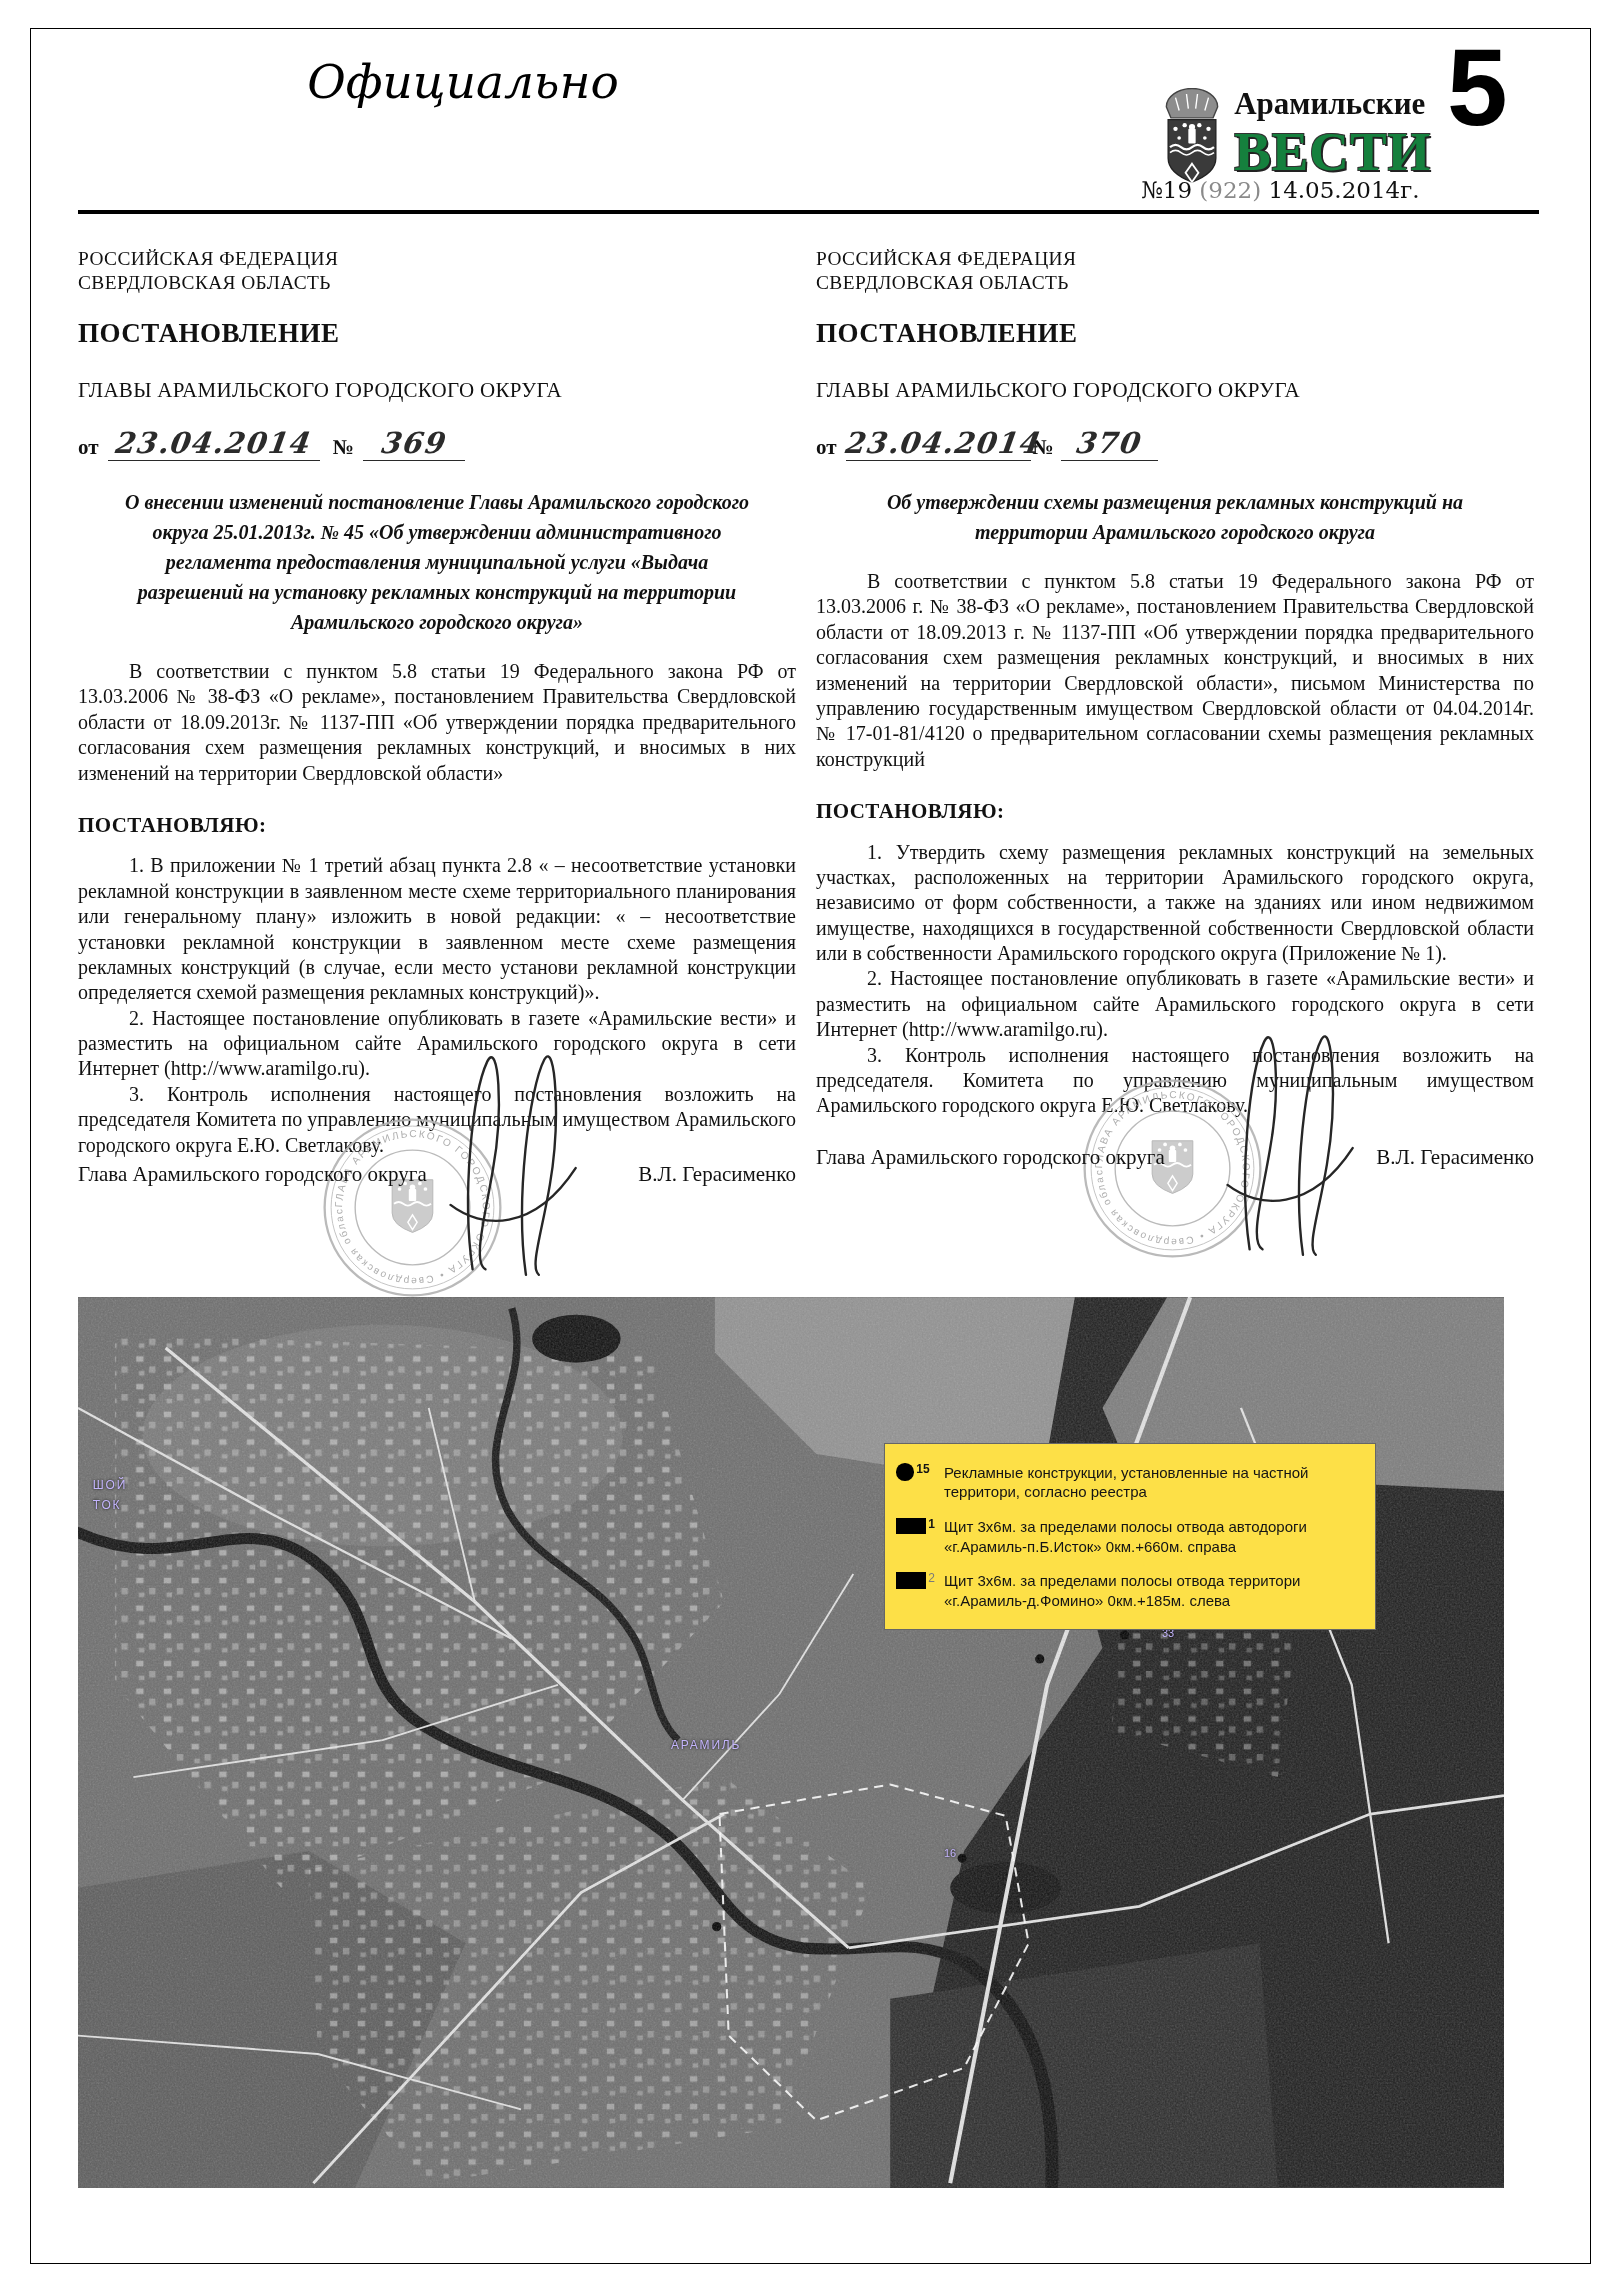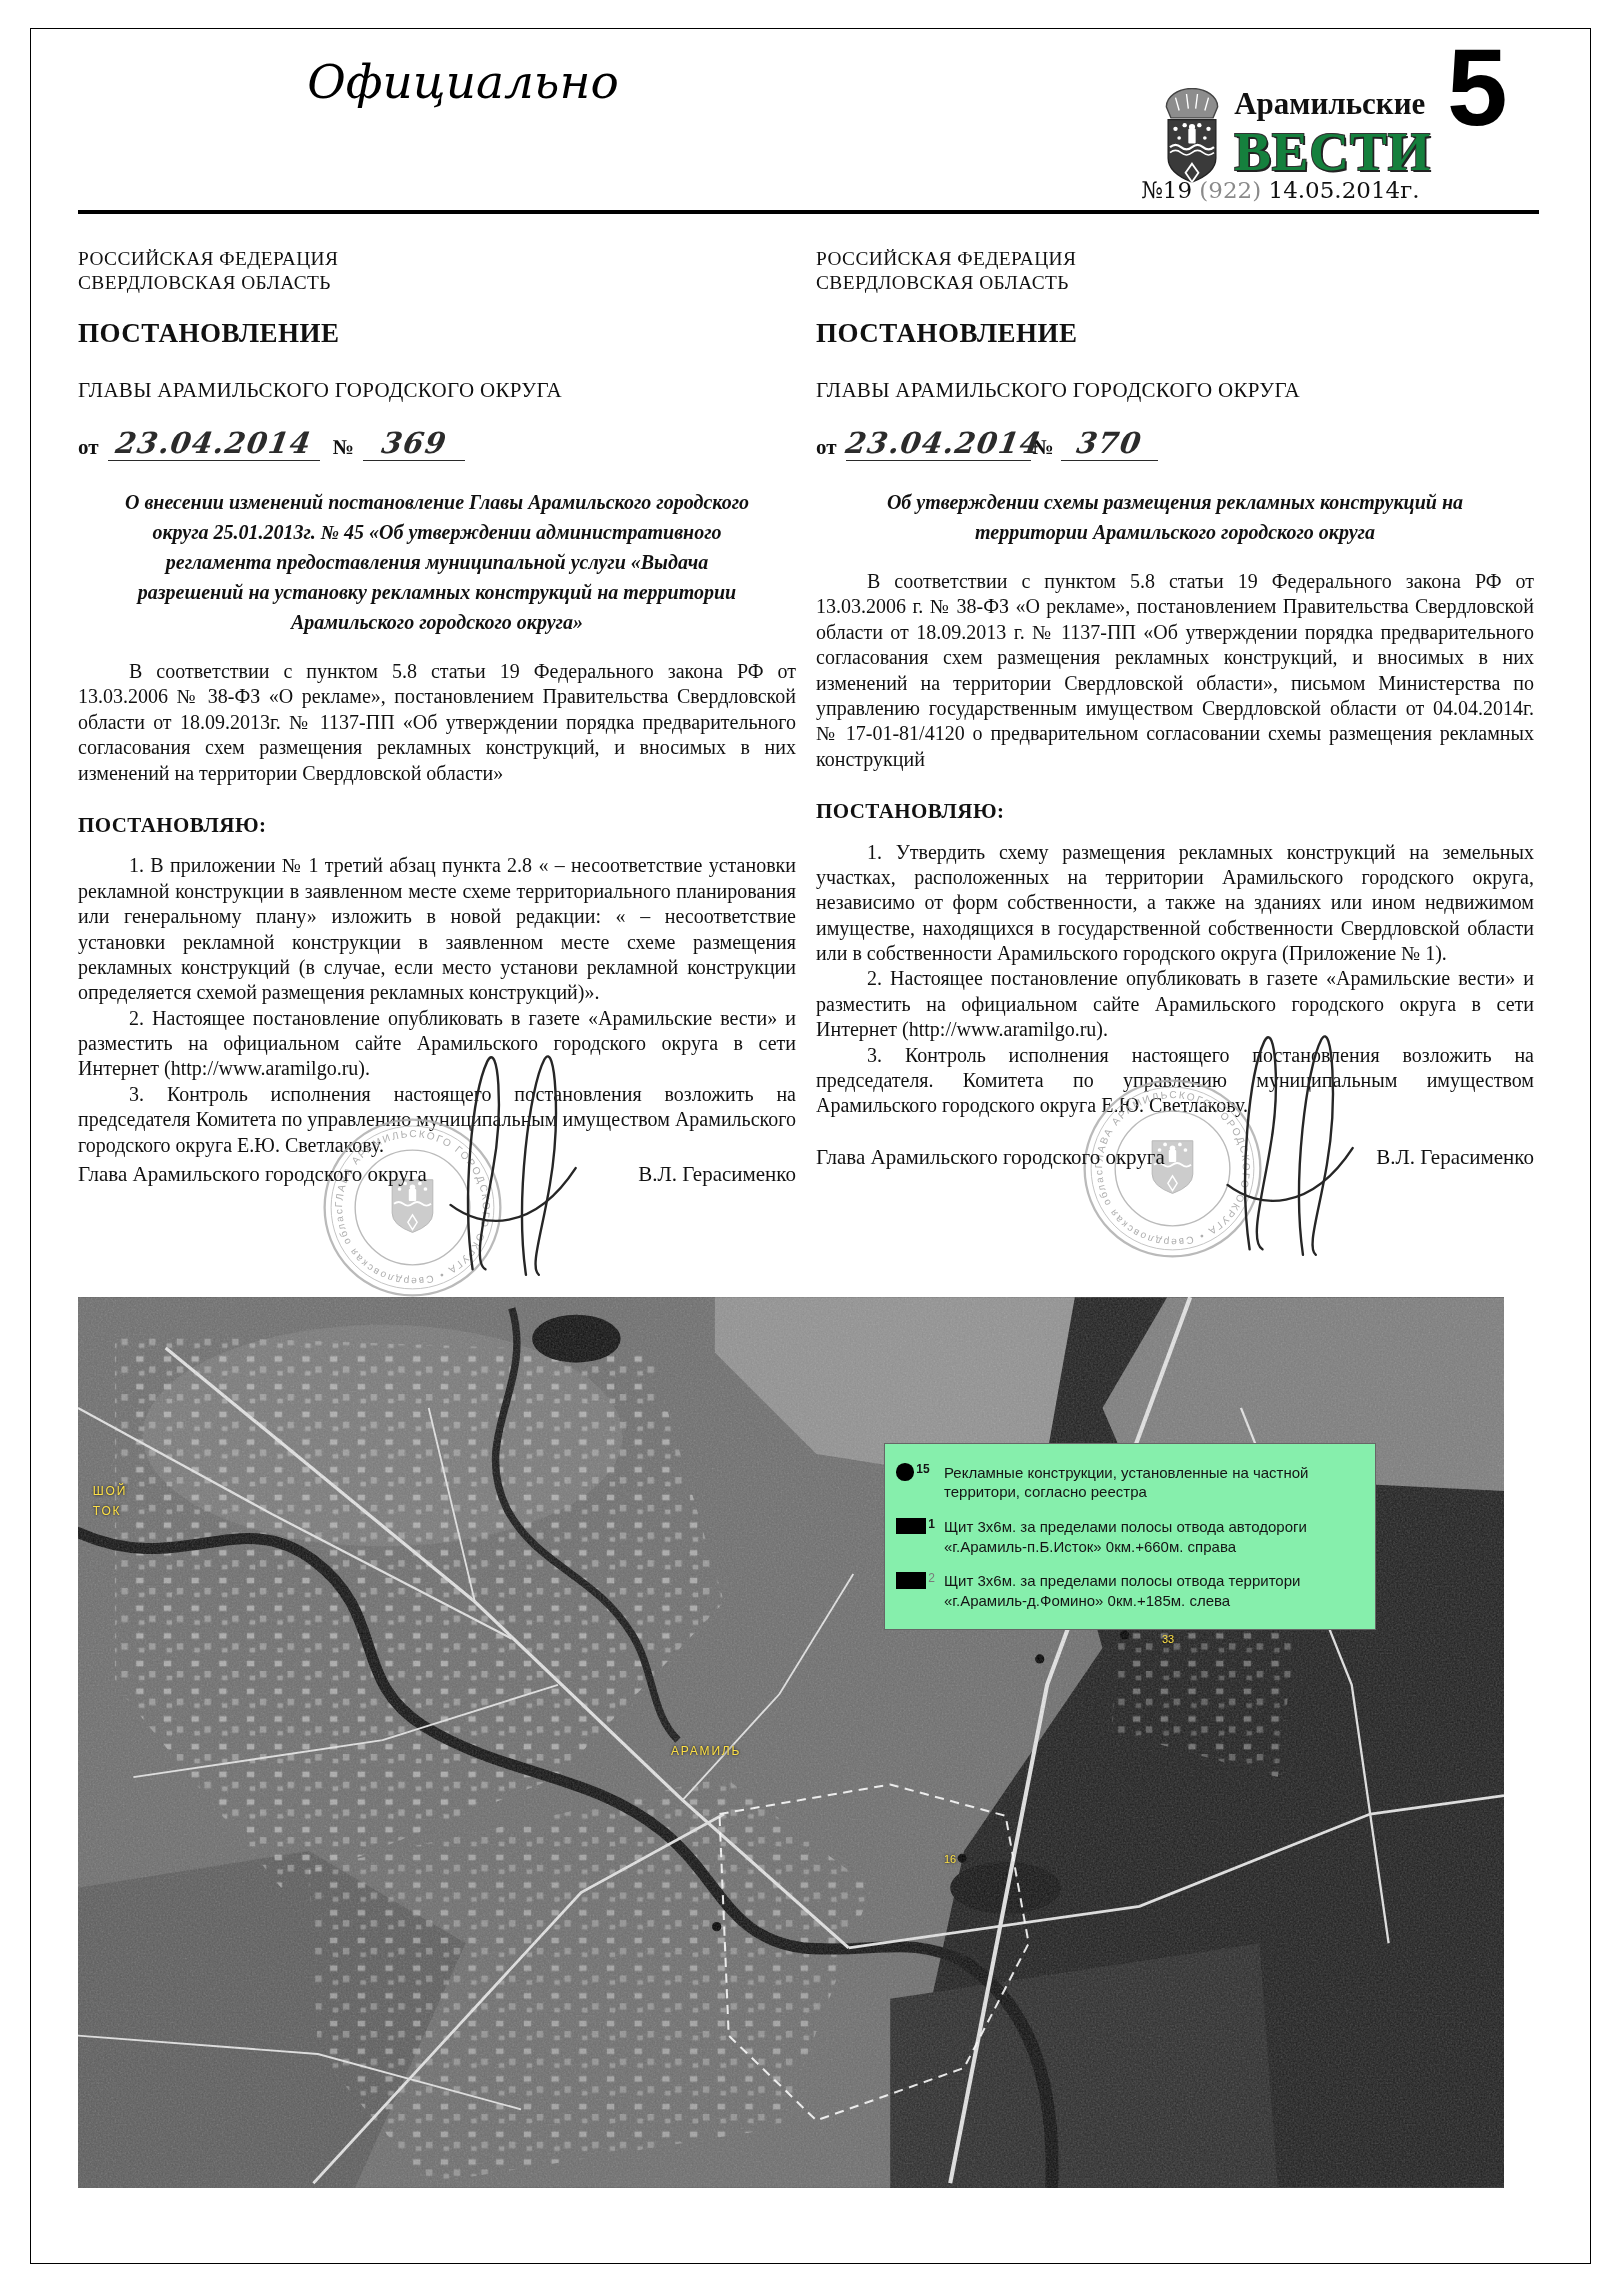--- a/index.html
+++ b/index.html
@@ -53,32 +53,32 @@
   .stamp{position:absolute;z-index:1;opacity:.9;}
   .c0 .stamp{left:242px;top:868px;}
   .c1 .stamp{left:264px;top:829px;}
   .squiggle{position:absolute;z-index:2;}
   .c0 .squiggle{left:367px;top:801px;}
   .c1 .squiggle{left:406px;top:781px;}
 
   
   .map{position:absolute;left:78px;top:1297px;width:1426px;height:891px;background:#4c4c4c;}
   .map svg{display:block;}
-  .legend{position:absolute;left:806px;top:146px;width:466px;background:#86efac;border:0.9px solid #666;
+  .legend{position:absolute;left:806px;top:146px;width:466px;background:#fde047;border:0.9px solid #666;
     padding:18.5px 13px 16.6px 11px;font-family:"Liberation Sans", sans-serif;font-size:15px;
     line-height:1.32;color:#141414;}
   .lg-row{display:flex;align-items:flex-start;margin-bottom:14.8px;}
   .lg-row:last-child{margin-bottom:1.8px;}
   .lg-marker{flex:0 0 48px;display:flex;align-items:flex-start;padding-top:0.9px;}
   .lg-circle{width:17.5px;height:17.5px;border-radius:50%;background:#000;}
   .lg-rect{width:29.5px;height:16.6px;background:#000;}
   .lg-badge{font-size:12px;font-weight:700;margin-left:2.8px;line-height:1;}
   .lg-badge.dim{color:#7a7a7a;font-weight:400;}
-  .map-label{position:absolute;color:#fde047;font-family:"Liberation Sans", sans-serif;
-    font-size:12px;letter-spacing:1.8px;text-shadow:0 0 2.8px #000;margin-top:6px;}
+  .map-label{position:absolute;color:#c4b5fd;font-family:"Liberation Sans", sans-serif;
+    font-size:12px;letter-spacing:1.8px;text-shadow:0 0 2.8px #000;}
   .map-label.small{font-size:11px;letter-spacing:0;}
 </style>
 </head>
 <body>
 
 <div class="page">
   <div class="page-frame"></div>
 
   <div class="section-title">Официально</div>
   <div class="head-rule"></div>

